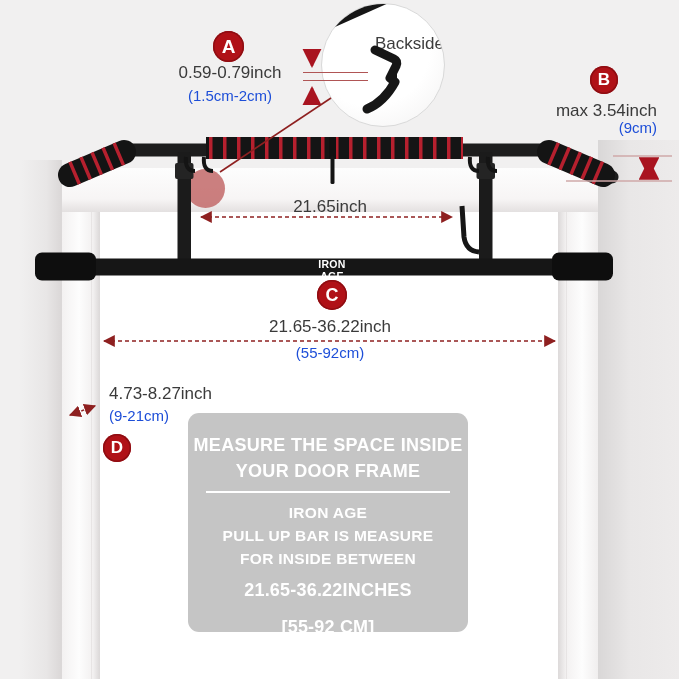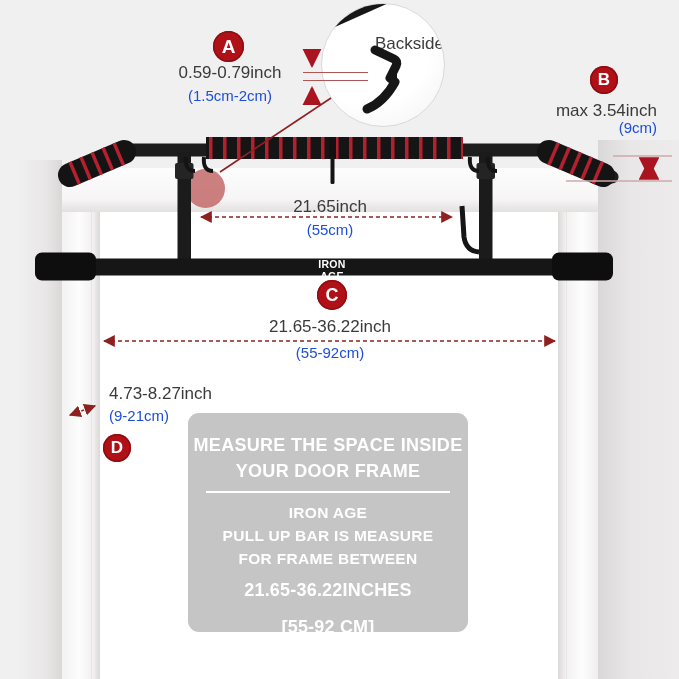--- a/index.html
+++ b/index.html
@@ -153,33 +153,32 @@
   <div class="badge" style="left:317px;top:280px;width:30px;height:30px;font-size:18px;">C</div>
   <div class="badge" style="left:103px;top:434px;width:28px;height:28px;font-size:17px;">D</div>
 
   <div class="dim-inch" style="left:140px;top:63px;width:180px;text-align:center;">0.59-0.79inch</div>
   <div class="dim-cm" style="left:140px;top:87px;width:180px;text-align:center;">(1.5cm-2cm)</div>
 
   <div class="dim-inch" style="left:520px;top:101px;width:137px;text-align:right;">max 3.54inch</div>
   <div class="dim-cm" style="left:520px;top:119px;width:137px;text-align:right;">(9cm)</div>
 
   <div class="dim-inch" style="left:230px;top:197px;width:200px;text-align:center;">21.65inch</div>
-  <div class="dim-cm" style="left:230px;top:221px;width:200px;text-align:center;">(55cm)</div>
 
   <div class="dim-inch" style="left:230px;top:317px;width:200px;text-align:center;">21.65-36.22inch</div>
   <div class="dim-cm" style="left:230px;top:344px;width:200px;text-align:center;">(55-92cm)</div>
 
   <div class="dim-inch" style="left:109px;top:384px;">4.73-8.27inch</div>
   <div class="dim-cm" style="left:109px;top:407px;">(9-21cm)</div>
 
   <div class="info-box">
     <div class="ib-head">MEASURE THE SPACE INSIDE</div>
     <div class="ib-head">YOUR DOOR FRAME</div>
     <div class="ib-rule"></div>
     <div class="ib-line">IRON AGE</div>
     <div class="ib-line">PULL UP BAR IS MEASURE</div>
-    <div class="ib-line">FOR FRAME BETWEEN</div>
+    <div class="ib-line">FOR INSIDE BETWEEN</div>
     <div class="ib-big">21.65-36.22INCHES</div>
     <div class="ib-big">[55-92 CM]</div>
     <div class="ib-rule2"></div>
   </div>
 
 </div>
 
 </body></html>

